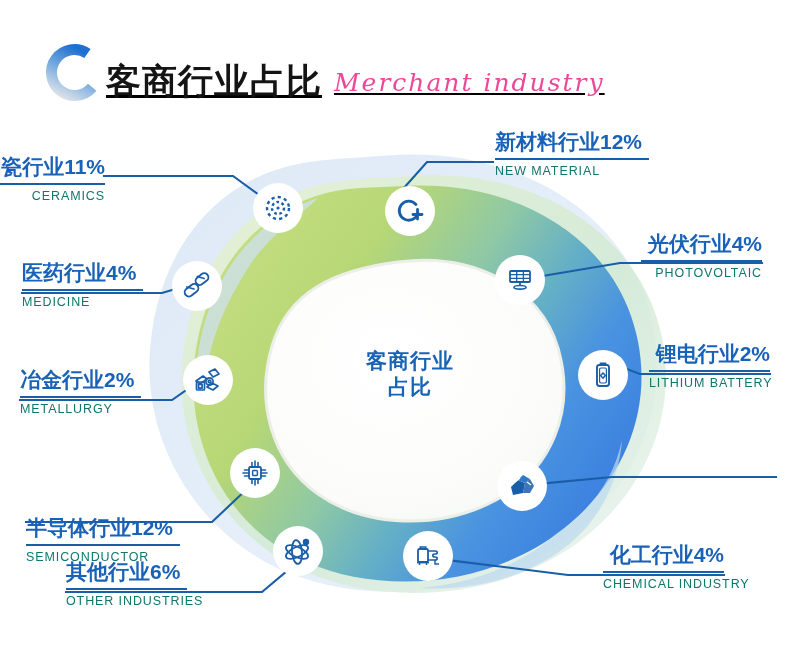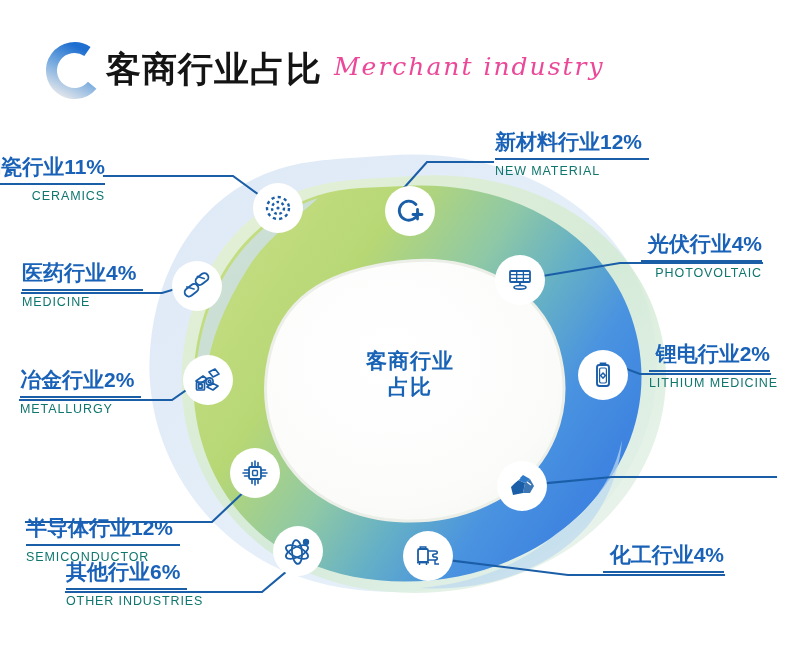--- a/index.html
+++ b/index.html
@@ -17,22 +17,23 @@
     background: #ffffff;
     overflow: hidden;
   }
 
   
   #header {
     position: absolute;
     left: 40px;
     top: 38px;
     display: flex;
-    align-items: center;
+    align-items: flex-end;
     height: 66px;
+    text-decoration: underline;
   }
   #logo-mark {
     width: 62px;
     height: 62px;
     margin-right: 4px;
     flex: none;
   }
   #title-zh {
     font-size: 35px;
     font-weight: bold;
@@ -350,26 +351,27 @@
     <span class="en">NEW MATERIAL</span>
   </div>
 
   <div class="label right" style="left: 641px; top: 232px; width: 121px;">
     <span class="zh">光伏行业4%</span>
     <span class="en">PHOTOVOLTAIC</span>
   </div>
 
   <div class="label right" style="left: 649px; top: 342px; width: 121px;">
     <span class="zh">锂电行业2%</span>
-    <span class="en">LITHIUM MEDICINE</span>
+    <span class="en">LITHIUM BATTERY</span>
   </div>
 
 
   <div class="label right" style="left: 603px; top: 543px; width: 121px;">
     <span class="zh">化工行业4%</span>
+    <span class="en">CHEMICAL INDUSTRY</span>
   </div>
 
   <div class="label left" style="left: 66px; top: 560px; width: 121px;">
     <span class="zh">其他行业6%</span>
     <span class="en">OTHER INDUSTRIES</span>
   </div>
 
   <div class="label left" style="left: 26px; top: 516px; width: 154px;">
     <span class="zh">半导体行业12%</span>
     <span class="en">SEMICONDUCTOR</span>

